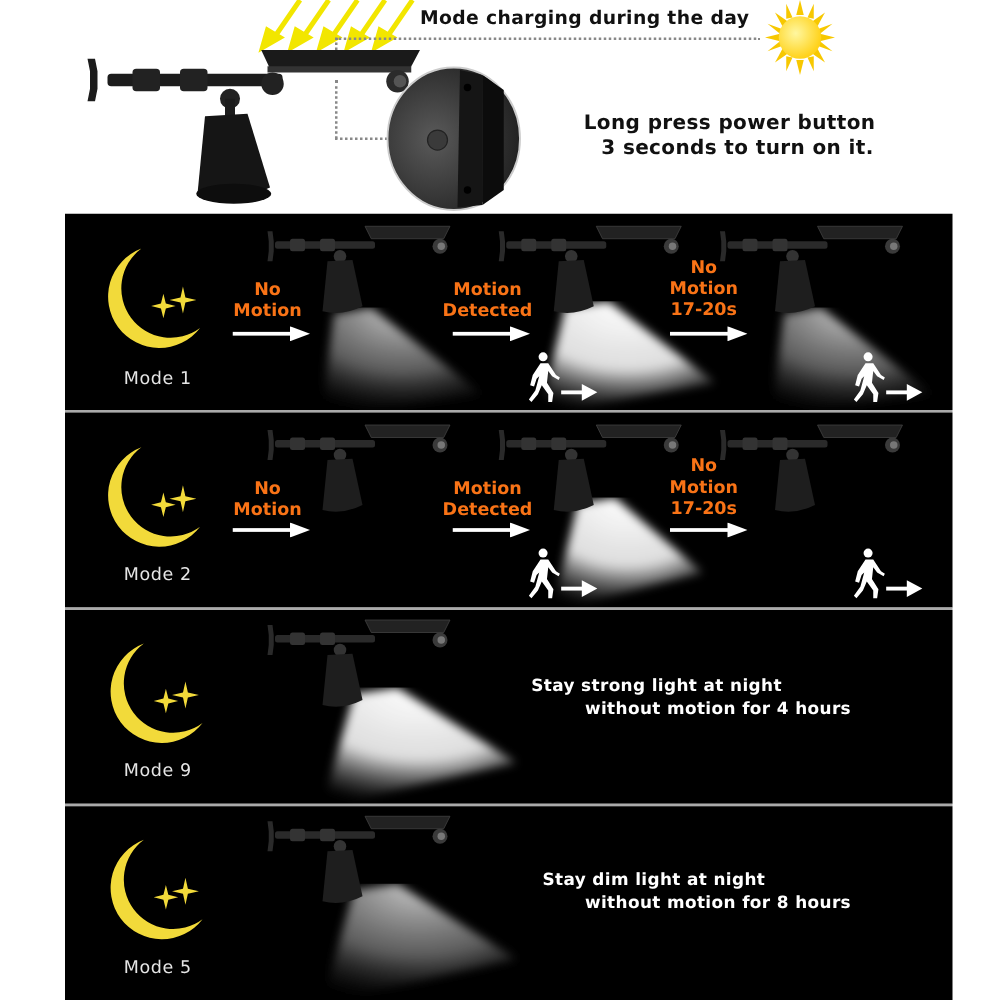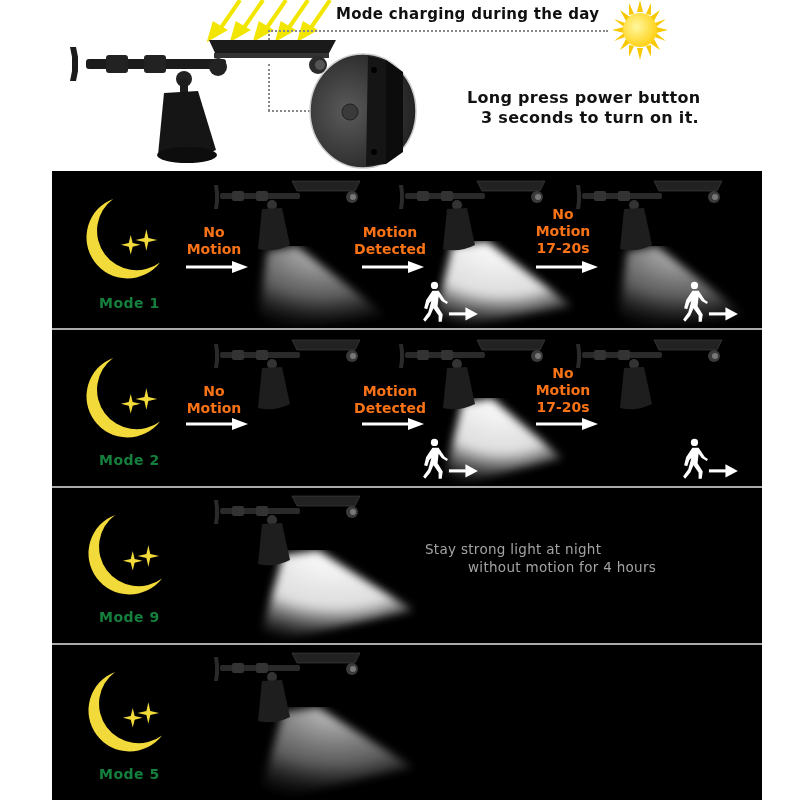--- a/index.html
+++ b/index.html
@@ -5,23 +5,23 @@
   html,body{margin:0;padding:0;background:#fff;}
   body{width:800px;height:800px;position:relative;overflow:hidden;font-family:"DejaVu Sans","Liberation Sans",sans-serif;}
   .abs{position:absolute;}
   
   .hdr-text{position:absolute;font-family:"DejaVu Sans",sans-serif;font-weight:bold;color:#111;letter-spacing:0.3px;}
   .dots-h{position:absolute;border-top:2px dotted #888;height:0;}
   .dots-v{position:absolute;border-left:2px dotted #888;width:0;}
   
   .panel{position:absolute;left:52px;width:710px;background:#000;overflow:hidden;}
   .sep{position:absolute;left:52px;width:710px;height:2px;background:#aaa;}
-  .mode-label{position:absolute;color:#15803d;font-weight:bold;font-size:14px;letter-spacing:0.5px;}
+  .mode-label{position:absolute;color:#e5e5e5;font-weight:normal;font-size:14px;letter-spacing:0.5px;}
   .step-label{position:absolute;color:#f97316;font-weight:bold;font-size:14px;text-align:center;line-height:17px;width:90px;}
-  .desc{position:absolute;color:#a3a3a3;font-weight:normal;font-size:13.5px;line-height:18px;letter-spacing:0.3px;white-space:pre;}
+  .desc{position:absolute;color:#ffffff;font-weight:bold;font-size:13.5px;line-height:18px;letter-spacing:0.3px;white-space:pre;}
   .beam{position:absolute;}
 </style>
 </head>
 <body>
 
 <div>
 
   <svg class="abs" style="left:200px;top:0;width:140px;height:45px" viewBox="0 0 140 45">
     <g stroke="#F2E600" stroke-width="4" fill="#F2E600">
       <line x1="40" y1="0" x2="18" y2="32"></line>
@@ -272,13 +272,14 @@
   <svg class="abs" style="left:24px;top:22px;width:88px;height:88px">
       <use href="#moonIcon"></use>
     </svg>
   <div class="mode-label" style="left:47px;top:121px">Mode 5</div>
   <svg class="abs beam" style="left:196px;top:62px;width:170px;height:95px" viewBox="0 0 170 95">
       <polygon points="35,5 70,0 165,60 10,95" fill="url(#beamDim)" filter="url(#blur4)"></polygon>
     </svg>
   <svg class="abs" style="left:160px;top:6px;width:150px;height:80px">
       <use href="#lampMini"></use>
     </svg>
+  <div class="desc" style="left:382px;top:50px"><div>Stay dim light at night</div><div style="margin-left:34px">without motion for 8 hours</div></div>
 </div>
 
 </body></html>

